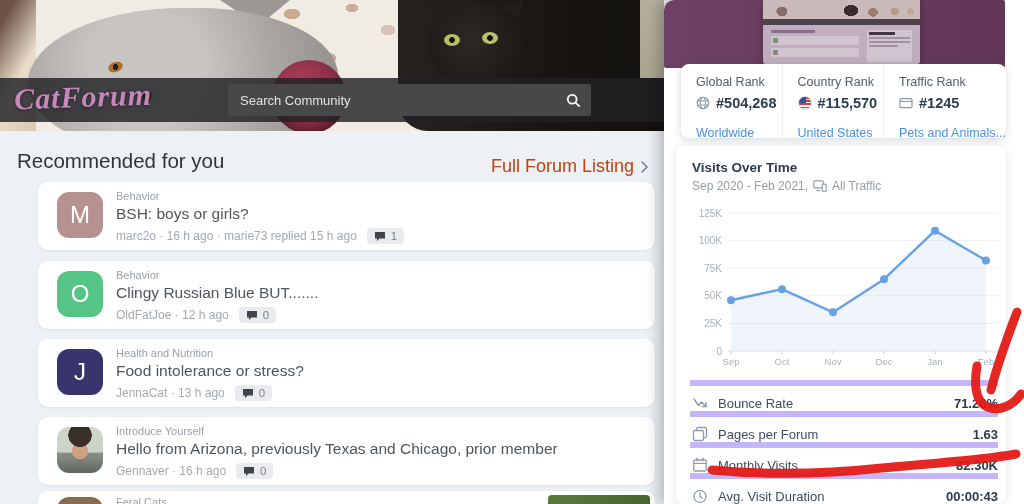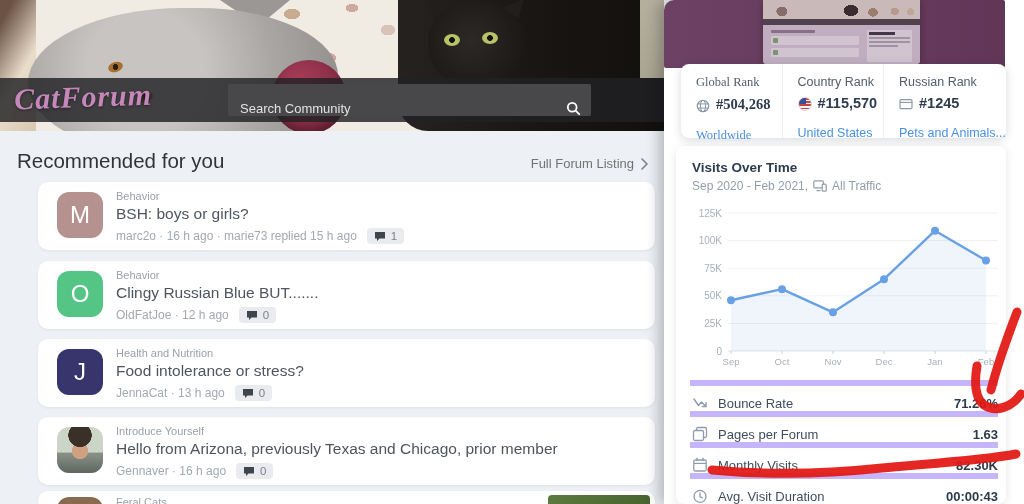--- a/index.html
+++ b/index.html
@@ -42,28 +42,28 @@
     background:radial-gradient(circle,#10100c 0 28%, #b8c266 30% 72%, #8d9c47); }
   .banner-right-light { position:absolute; left:640px; top:0; width:24px; height:78px;
     background:linear-gradient(180deg,#dcd7c2,#cfc9b2); opacity:.8; }
 
   
   .band { position:absolute; left:0; top:78px; width:664px; height:44px; background:rgba(33,33,37,.82); }
   .logo { position:absolute; left:14px; top:2px; font-family:"Liberation Serif", serif; font-style:italic; font-weight:700;
     font-size:30px; color:#c банка; color:#c687ba; letter-spacing:1px; transform:rotate(-2deg);
     text-shadow:0 1px 3px rgba(0,0,0,.45); }
   .search { position:absolute; left:228px; top:6px; width:363px; height:32px; background:#48484b; border-radius:2px;
-    display:flex; align-items:flex-end; padding:0 10px 0 12px; }
+    display:flex; align-items:center; padding:0 10px 0 12px; }
   .search input { flex:1; background:transparent; border:none; outline:none; color:#fff; font-size:13px;
     font-family:"Liberation Sans", sans-serif; }
   .search input::placeholder { color:#e2e2e2; opacity:1; }
 
   
   .sec-title { position:absolute; left:17px; top:149px; font-size:20.5px; font-weight:400; color:#303439; }
-  .sec-link { position:absolute; right:16px; top:156px; font-size:13px; color:#737373; display:flex; align-items:center; gap:7px; cursor:pointer;text-align:right; }
+  .sec-link { position:absolute; right:16px; top:156px; font-size:18px; color:#c2410c; display:flex; align-items:center; gap:7px; cursor:pointer;text-align:right; }
 
   .card { position:absolute; left:38px; width:617px; height:68px; background:#fff; border-radius:10px;
     box-shadow:0 1px 3px rgba(25,35,55,.07); overflow:hidden; }
   .avatar { position:absolute; left:19px; top:10px; width:46px; height:46px; border-radius:12px;
     display:flex; align-items:center; justify-content:center; color:#fff; font-size:24px; }
   .avatar.photo { background:
       radial-gradient(circle at 50% 18%, #3a3028 0 26%, transparent 27%),
       radial-gradient(circle at 50% 52%, #cfa183 0 24%, transparent 25%),
       linear-gradient(180deg,#cdd5c8 55%, #8a9288 56%, #5e6660); }
   .pbody { position:absolute; left:78px; top:8px; right:14px; }
@@ -100,23 +100,23 @@
   .mini-card { height:9px; background:#efe9f0; border-radius:1px; margin-bottom:3px; position:relative; }
   .mini-card::before { content:""; position:absolute; left:2px; top:2px; width:5px; height:5px; border-radius:1px; background:#7fae74; }
   .mini-col-r { position:absolute; left:104px; top:30px; width:45px; height:32px; background:#efe9f0; border-radius:1px; padding:2px; }
   .mini-col-r .t { height:3px; width:26px; background:#3c3744; margin-bottom:2px; }
   .mini-col-r .s { height:2px; background:#b3a8b6; margin-bottom:2px; }
   .mini-tint { position:absolute; inset:0; background:rgba(104,60,94,.22); }
 
   .rank-card { position:absolute; left:17px; top:64px; width:325px; height:74px; background:#fff; border-radius:8px;
     box-shadow:0 2px 10px rgba(30,40,60,.18); display:flex; }
   .rank-col { flex:1; padding:11px 0 0 15px; border-left:1px solid #eceef1; }
-  .rank-col:first-child { border-left:none;font-family:Liberation Serif, serif; }
+  .rank-col:first-child { border-left:none; }
   .rank-label { font-size:12.5px; color:#515d6b; }
-  .rank-value { display:flex; align-items:flex-end; gap:6px; margin-top:6px; font-size:14.5px; font-weight:700; color:#2d3c4e; }
+  .rank-value { display:flex; align-items:center; gap:6px; margin-top:6px; font-size:14.5px; font-weight:700; color:#2d3c4e; }
   .rank-link { margin-top:15px; font-size:12.5px; color:#4a90e2; cursor:pointer; white-space:nowrap; }
   .flag { width:14px; height:14px; border-radius:50%; overflow:hidden; position:relative; flex:0 0 14px;
     background:repeating-linear-gradient(180deg,#c9463e 0 1.6px,#f4f4f4 1.6px 3.2px); border:0.5px solid #d6d9dd; }
   .flag::before { content:""; position:absolute; left:0; top:0; width:7px; height:6px; background:#3a4f9b; }
 
   .visits-card { position:absolute; left:12px; top:146px; width:330px; height:358px; background:#fff; border-radius:8px;
     box-shadow:0 2px 10px rgba(30,40,60,.12); }
   .v-title { position:absolute; left:16px; top:14px; font-size:13.5px; font-weight:700; color:#2c3b4e; }
   .v-sub { position:absolute; left:16px; top:33px; font-size:12px; color:#939da8; display:flex; align-items:center; gap:5px; }
   .chart-wrap { position:absolute; left:8px; top:50px; width:322px; height:178px; }
@@ -292,21 +292,21 @@
       </div>
       <div class="rank-col">
         <div class="rank-label">Country Rank</div>
         <div class="rank-value">
           <span class="flag"></span>
           <span>#115,570</span>
         </div>
         <div class="rank-link">United States</div>
       </div>
       <div class="rank-col">
-        <div class="rank-label">Russian Rank</div>
+        <div class="rank-label">Traffic Rank</div>
         <div class="rank-value">
           <svg width="14" height="14" viewBox="0 0 14 14">
             <rect x="1" y="2.6" width="12" height="9" rx="1.2" stroke="#8b98a6" stroke-width="1.2" fill="none"></rect>
             <line x1="1" y1="5.4" x2="13" y2="5.4" stroke="#8b98a6" stroke-width="1.1"></line>
           </svg>
           <span>#1245</span>
         </div>
         <div class="rank-link">Pets and Animals...</div>
       </div>
     </div>

